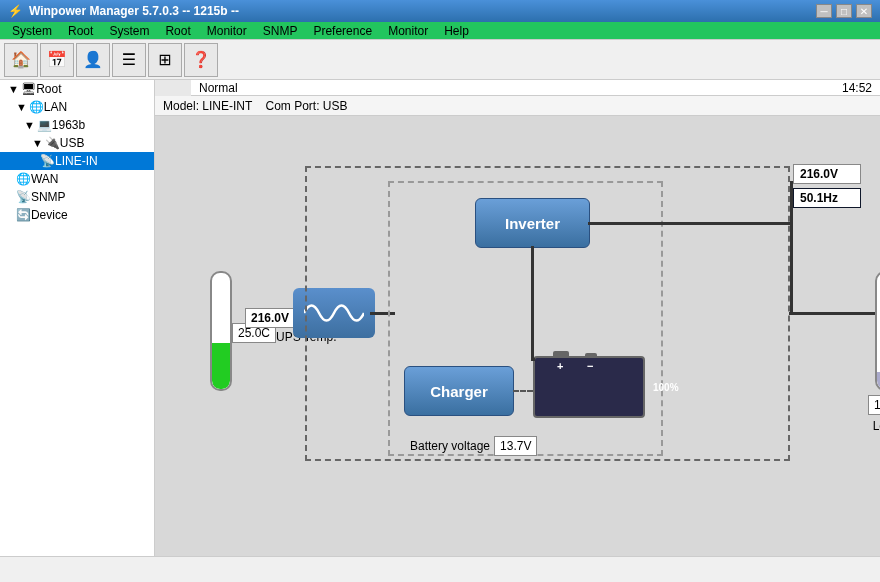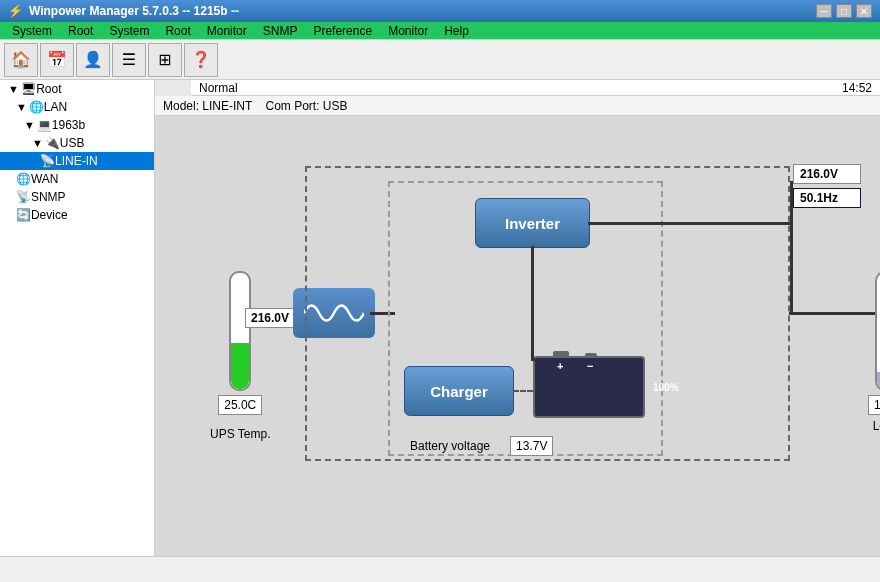--- a/index.html
+++ b/index.html
@@ -123,21 +123,21 @@
       position: relative;
       background: #d8d8d8;
       overflow: hidden;
     }
 
     
     .temp-gauge {
       position: absolute;
       top: 155px; left: 55px;
       display: flex;
-      flex-direction: column;
+      flex-direction: row;
       align-items: center;
     }
     .gauge-tube {
       width: 22px; height: 120px;
       background: white;
       border: 2px solid #888;
       border-radius: 10px;
       position: relative;
       overflow: hidden;
     }
@@ -302,21 +302,21 @@
           <div style="width:5px; height:22px; background:#22cc22;"></div>
           <div style="width:5px; height:22px; background:#22cc22;"></div>
           <div style="width:5px; height:22px; background:#22cc22;"></div>
           <div style="width:5px; height:22px; background:#22cc22;"></div>
           <span style="color:white; font-size:10px; font-weight:bold; margin-left:2px;">100%</span>
         </div>
       </div>
 
       <div style="position:absolute; top:274px; left:358px; width:20px; height:0; border-top:2px dashed #555;"></div>
 
-      <div style="position:absolute; top:320px; left:255px; font-size:12px; display:flex; align-items:center; gap:20px;">
+      <div style="position:absolute; top:320px; left:255px; font-size:12px; display:flex; align-items:center; gap:4px;">
         <span>Battery voltage</span>
         <span style="background:white; border:1px solid #888; padding:2px 5px; font-size:12px;">13.7V</span>
       </div>
 
       <div style="position:absolute; top:48px; left:638px; display:flex; flex-direction:column; gap:4px;">
         <div style="background:white; border:1px solid #888; padding:2px 6px; font-size:12px; font-weight:bold; min-width:68px;">216.0V</div>
         <div style="background:white; border:1px solid #0f172a; padding:2px 6px; font-size:12px; font-weight:bold; min-width:68px;">50.1Hz</div>
       </div>
 
       <div style="position:absolute; top:196px; left:634px; width:88px; height:3px; background:#333;"></div>

